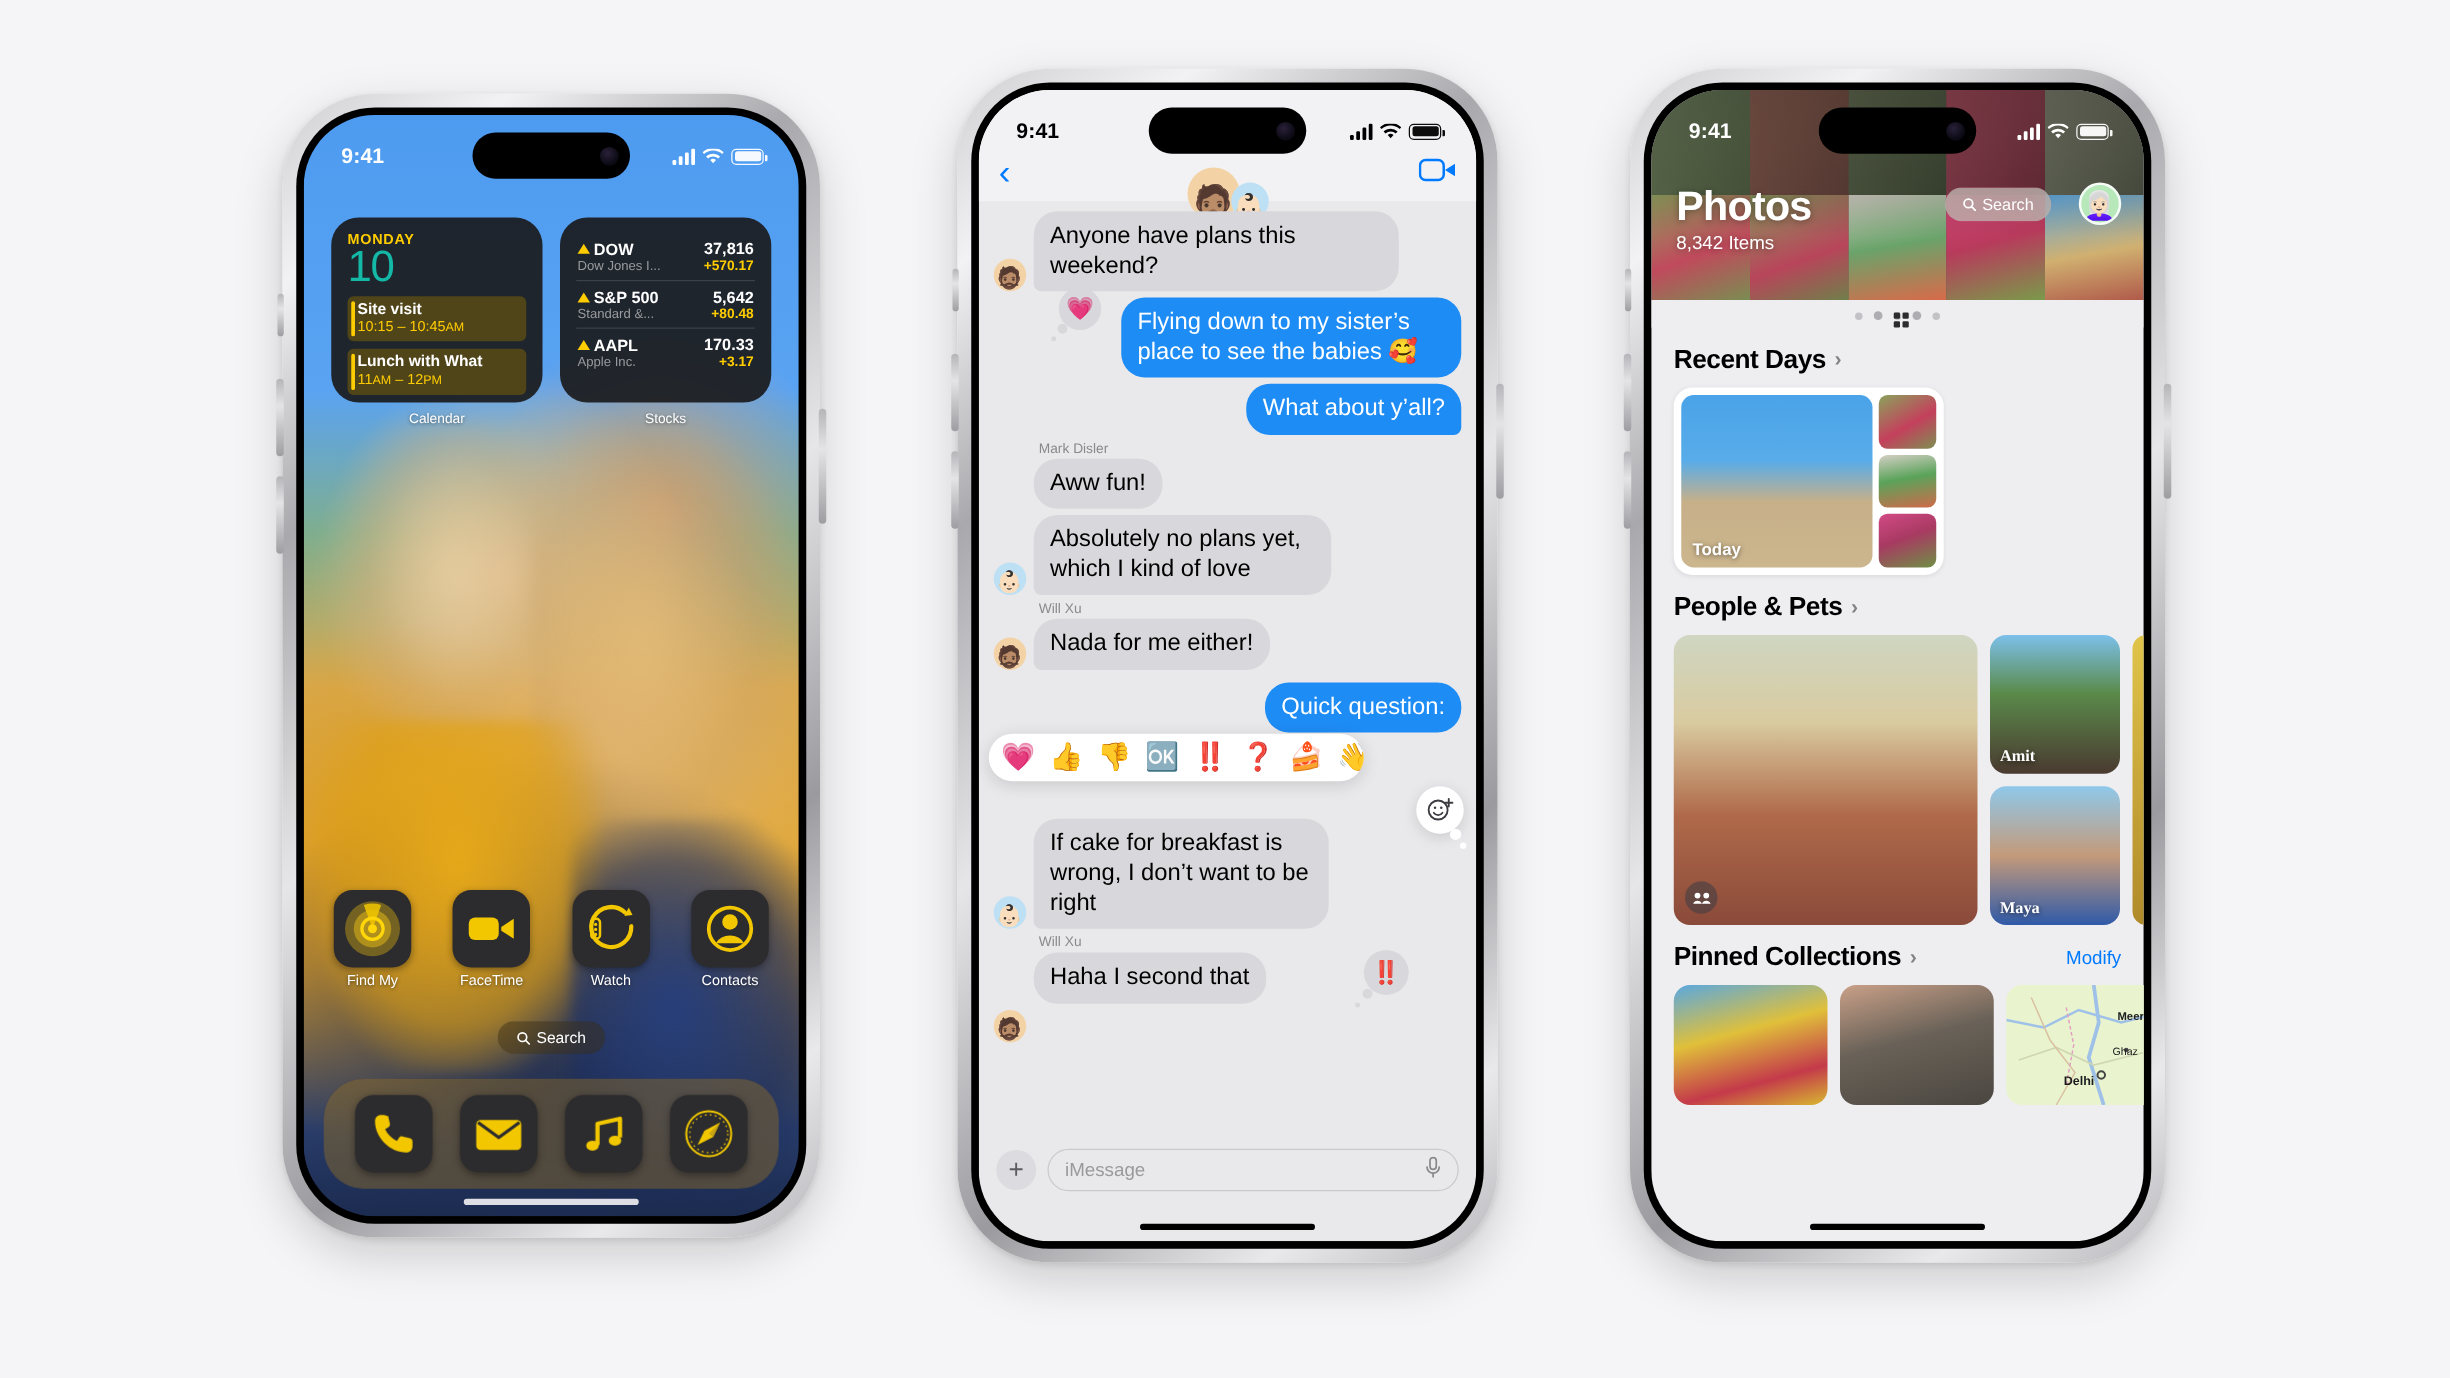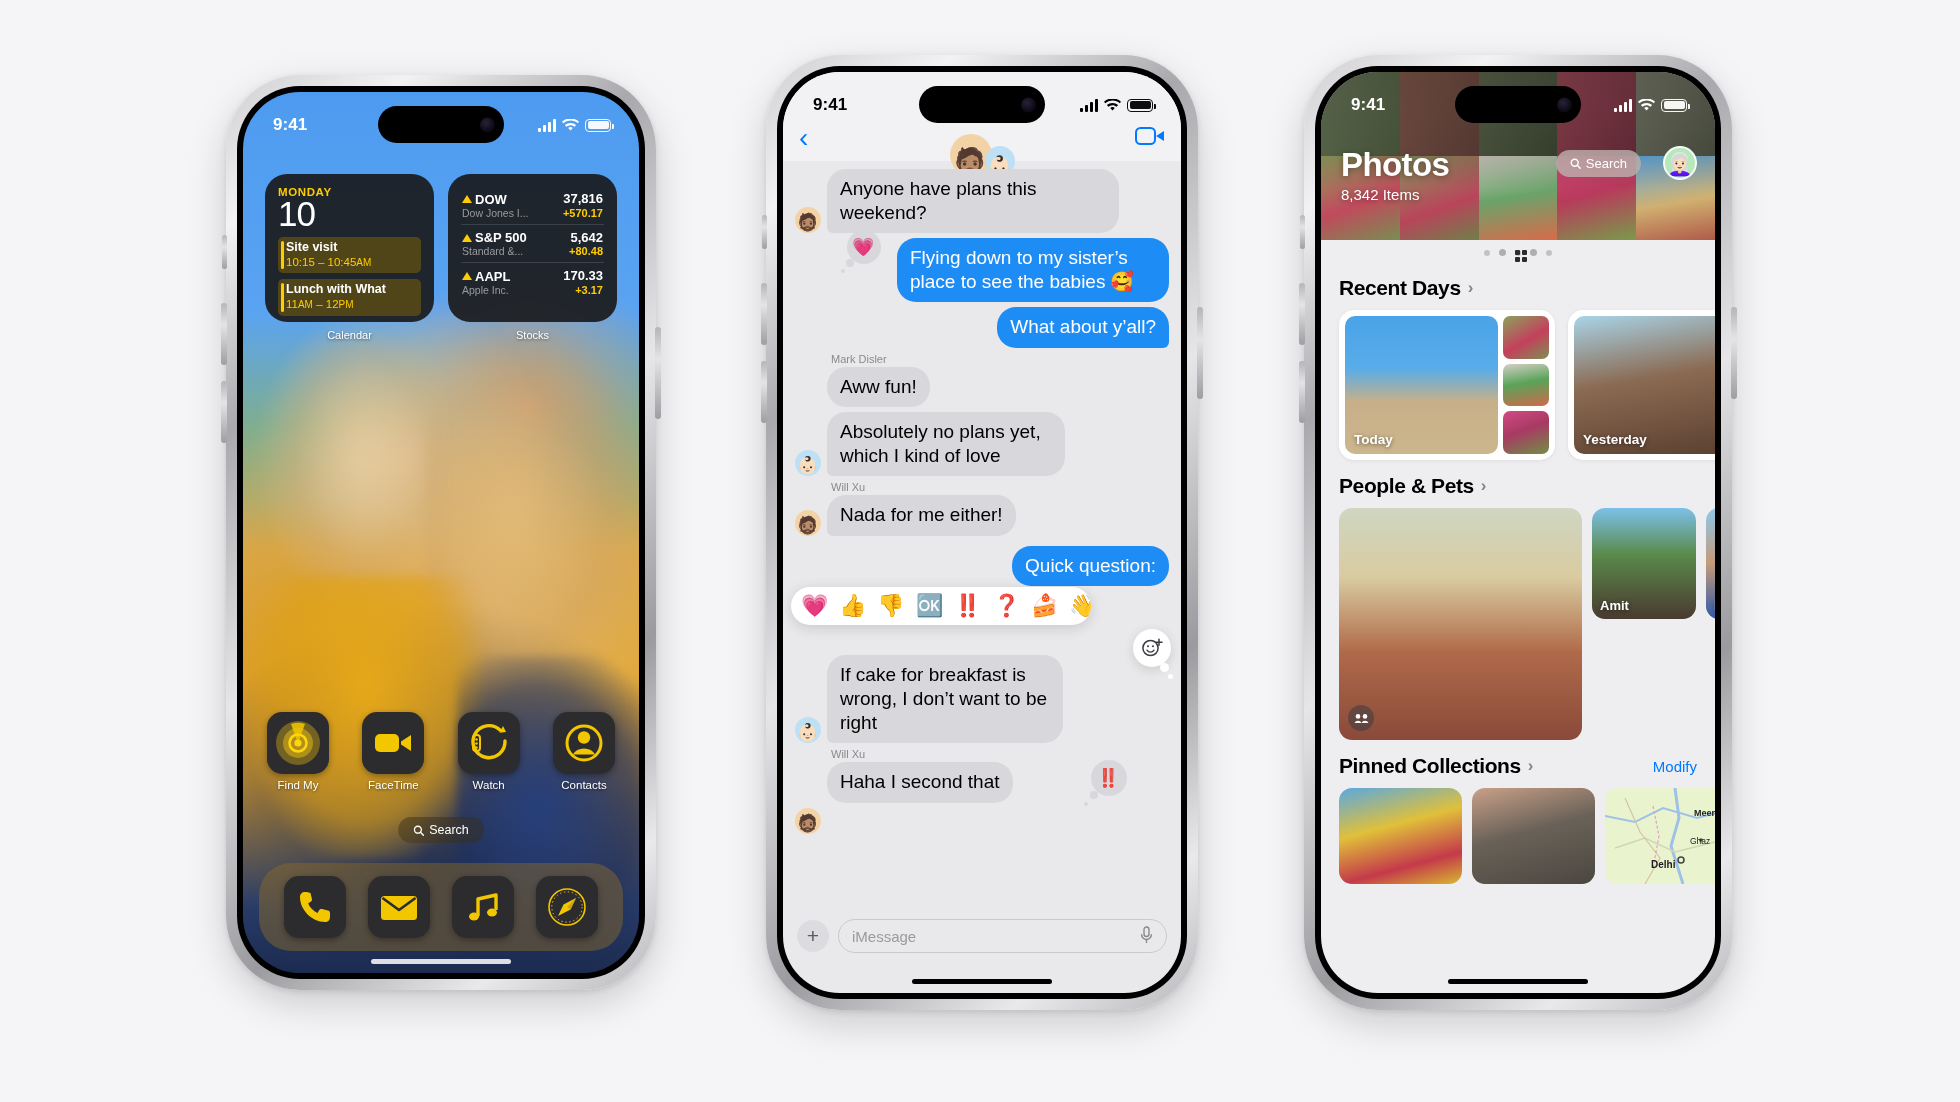--- a/index.html
+++ b/index.html
@@ -125,21 +125,21 @@
     border-radius: 22px;
     height: 148px;
     padding: 12px 13px;
     overflow: hidden;
   }
   .widget-label {
     text-align: center; color: #fff; font-size: 11px; margin-top: 7px;
     text-shadow: 0 1px 3px rgba(0,0,0,.45); font-weight: 400;
   }
   .cal-day { color: #ffcc00; font-size: 11.5px; font-weight: 700; letter-spacing: .6px; }
-  .cal-num { color: #ffffff; font-size: 35px; font-weight: 400; line-height: .98; margin-top: -1px; letter-spacing: -1px;}
+  .cal-num { color: #14b8a6; font-size: 35px; font-weight: 400; line-height: .98; margin-top: -1px; letter-spacing: -1px;}
   .cal-ev {
     margin-top: 6px; background: rgba(120,96,10,.55); border-radius: 5px;
     padding: 3px 6px 4px 8px; position: relative;
   }
   .cal-ev::before {
     content:''; position:absolute; left:3px; top:4px; bottom:4px; width:3px;
     background:#ffcc00; border-radius:2px;
   }
   .cal-ev-t { color:#fff; font-size: 12.5px; font-weight: 600; line-height: 1.15; }
   .cal-ev-s { color:#ffcc00; font-size: 11.5px; font-weight: 500; line-height: 1.2; margin-top:1px;}
@@ -314,21 +314,21 @@
   .rd-main { width: 153px; height: 138px; border-radius: 10px; background-size:cover; background-position:center; position:relative; }
   .rd-side { display:flex; flex-direction:column; gap:5px; }
   .rd-thumb { width: 46px; height: 42.6px; border-radius: 7px; background-size:cover; background-position:center;}
   .rd-lbl { position:absolute; left: 9px; bottom: 7px; color:#fff; font-size: 13.5px; font-weight:700; text-shadow:0 1px 4px rgba(0,0,0,.5);}
   .rd-card2 { background:#fff; border-radius:15px; padding:6px; flex:0 0 auto; box-shadow:0 1px 4px rgba(0,0,0,.07);}
   .rd-main2 { width: 168px; height: 138px; border-radius:10px; background-size:cover; background-position:center; position:relative;}
 
   .pp-scroll { display:flex; gap: 10px; padding: 0 18px; }
   .pp-big { width: 243px; height: 232px; border-radius: 13px; background-size:cover; background-position:center; flex:0 0 auto; position:relative;}
   .pp-badge { position:absolute; left:9px; bottom:9px; width:26px;height:26px;border-radius:50%;background:rgba(60,60,67,.55); display:flex;align-items:center;justify-content:center;}
-  .pp-col { display:flex; flex-direction:row; gap:10px; flex:0 0 auto; }
+  .pp-col { display:flex; flex-direction:column; gap:10px; flex:0 0 auto;font-family:Liberation Serif, serif; }
   .pp-face { width: 104px; height: 111px; border-radius: 13px; background-size:cover; background-position:center; position:relative;}
   .pp-face .nm { position:absolute; left:8px; bottom:6px; color:#fff; font-size:13px; font-weight:700; text-shadow:0 1px 4px rgba(0,0,0,.55);}
   .pp-edge { width: 22px; height: 232px; border-radius: 13px; background-size:cover; background-position:center; flex:0 0 auto;}
 
   .pc-scroll { display:flex; gap: 10px; padding: 0 18px; }
   .pc-card { width: 123px; height: 96px; border-radius: 13px; background-size:cover; background-position:center; flex:0 0 auto; overflow:hidden; position:relative;}
   .pc-map { background: #e8f3d0; }
   .map-svg { position:absolute; inset:0; width:100%; height:100%; }
 </style>
 </head>
@@ -756,25 +756,20 @@
             <div class="rd-card">
               <div class="rd-main" style="background:linear-gradient(180deg,#4aa3e8 0%,#58ace9 38%,#c7b089 62%,#ccb68e 100%)">
                 <div class="rd-lbl">Today</div>
               </div>
               <div class="rd-side">
                 <div class="rd-thumb" style="background:linear-gradient(150deg,#8aa35c 0%,#c4405c 55%,#7d8f52 100%)"></div>
                 <div class="rd-thumb" style="background:linear-gradient(170deg,#d4cfc4 0%,#5aa35a 45%,#cf6a4a 100%)"></div>
                 <div class="rd-thumb" style="background:linear-gradient(160deg,#d24a86 0%,#a83a62 45%,#6f8f45 100%)"></div>
               </div>
             </div>
-            <div class="rd-card2">
-              <div class="rd-main2" style="background:linear-gradient(170deg,#a9d4e8 0%,#8a6a52 45%,#5a3f30 100%)">
-                <div class="rd-lbl">Yesterday</div>
-              </div>
-            </div>
           </div>
 
           <div class="ph-sec-hdr">
             <div class="ph-sec-t">
                 <span>People &amp; Pets</span>
                 <span class="cv">›</span>
               </div>
           </div>
           <div class="pp-scroll">
             <div class="pp-big" style="background:linear-gradient(180deg,#cfd6c2 0%,#d9cba0 30%,#b06a4a 62%,#8a4a3a 100%)">

